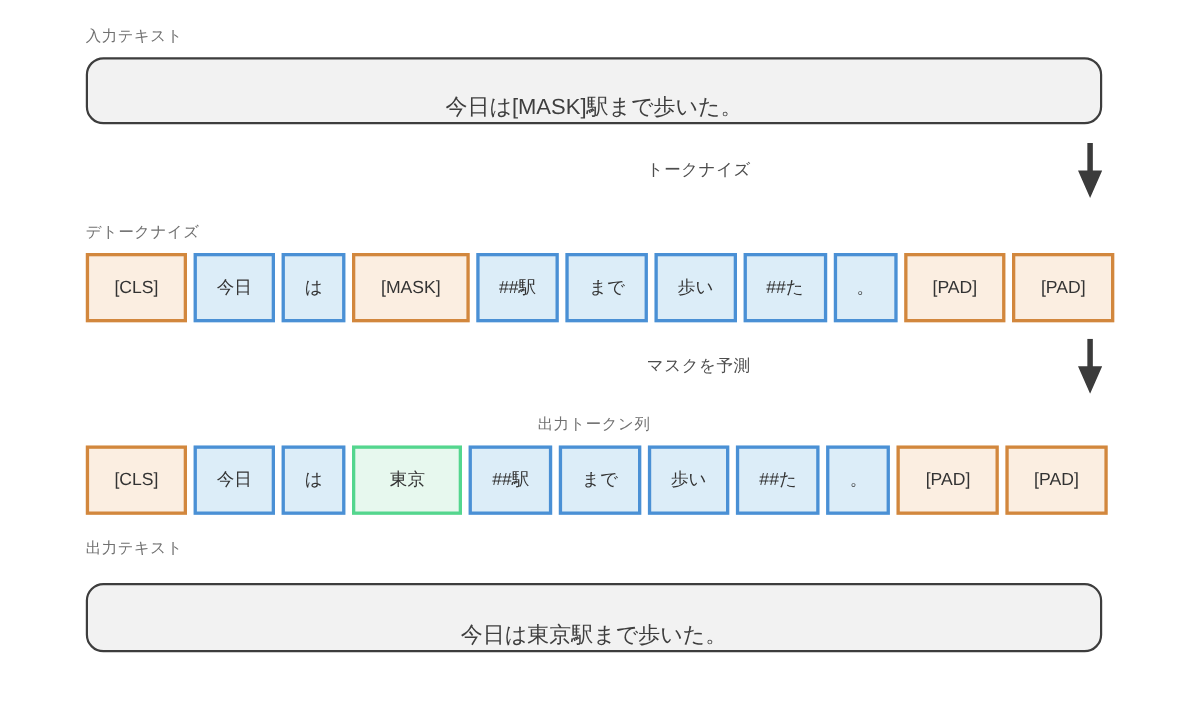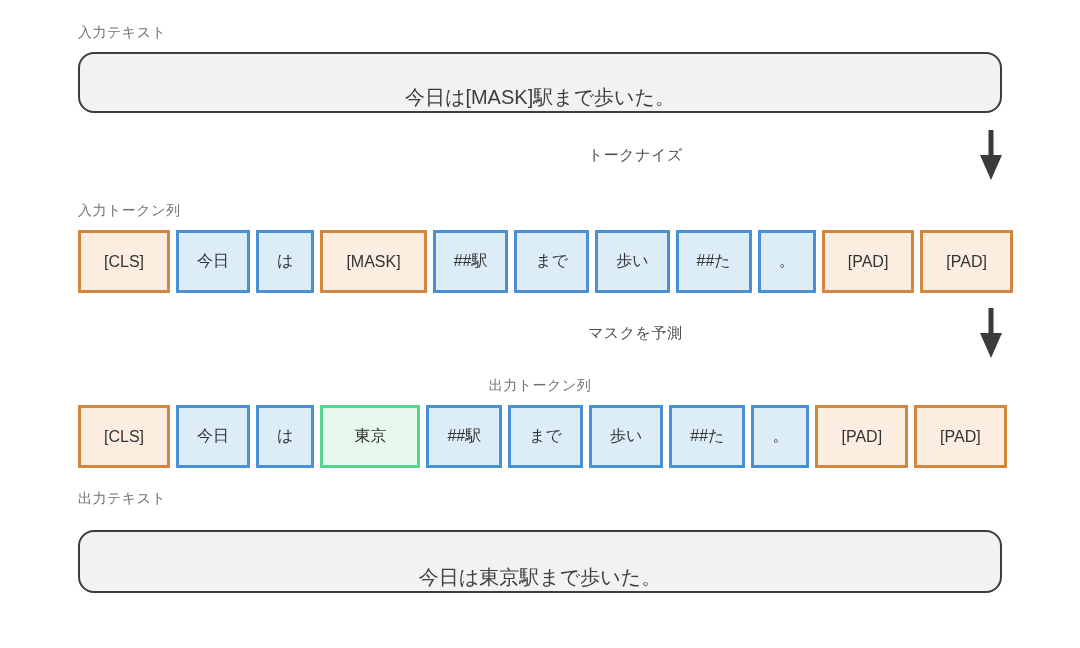--- a/index.html
+++ b/index.html
@@ -118,21 +118,21 @@
     <span>今日は[MASK]駅まで歩いた。</span>
   </div>
 
   <div class="arrow-row mt-arrow1">
     <svg class="arrow" width="22" height="50" viewBox="0 0 22 50" aria-hidden="true">
       <path d="M8.5 0 H13.5 V25 H22 L11 50 L0 25 H8.5 Z" fill="var(--arrow-color)"></path>
     </svg>
     <div class="step-label">トークナイズ</div>
   </div>
 
-  <div class="section-label mt-label2">入力トークン列</div>
+  <div class="section-label mt-label2">デトークナイズ</div>
 
   <div class="token-row mt-row1">
       <div class="token token-special">[CLS]</div>
       <div class="token token-normal">今日</div>
       <div class="token token-normal">は</div>
       <div class="token token-special">[MASK]</div>
       <div class="token token-normal">##駅</div>
       <div class="token token-normal">まで</div>
       <div class="token token-normal">歩い</div>
       <div class="token token-normal">##た</div>

